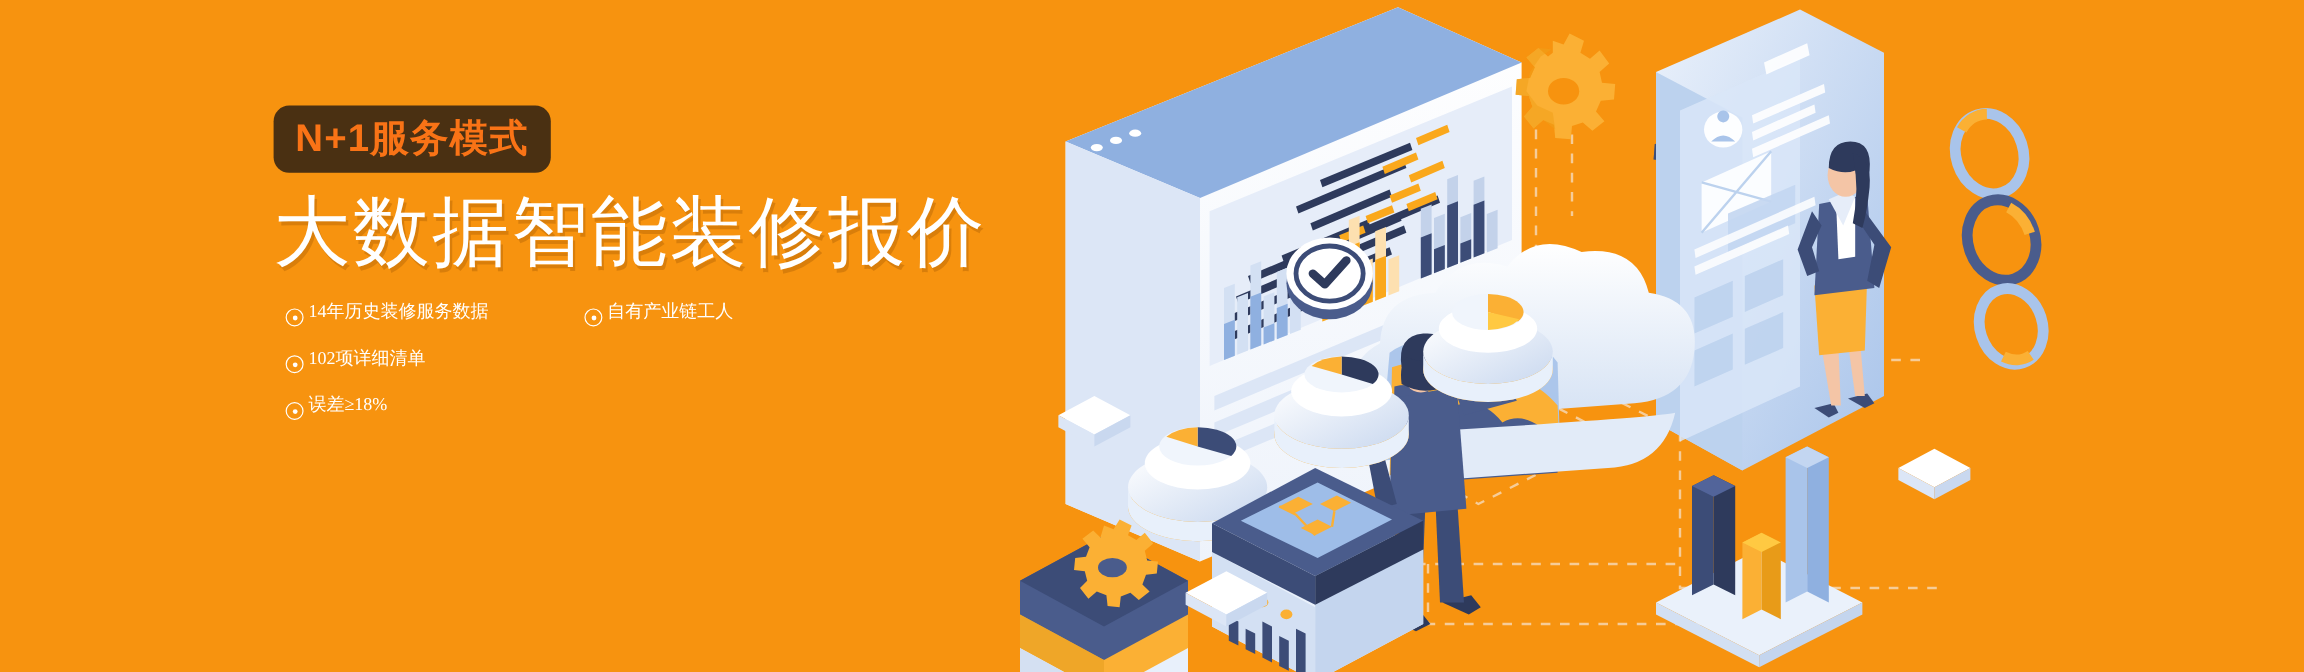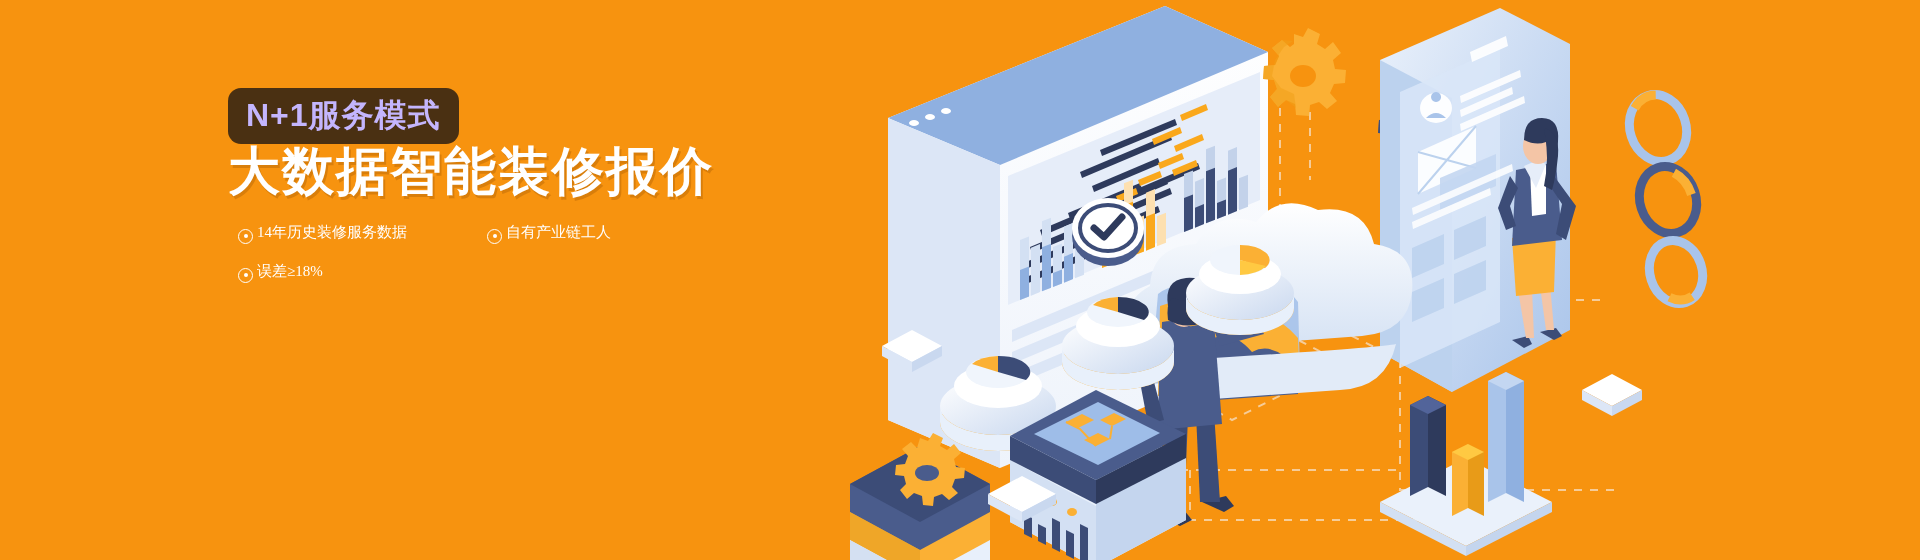--- a/index.html
+++ b/index.html
@@ -18,35 +18,36 @@
 
   
   .text-block {
     position:absolute;
     left:228px; top:88px;
     width:720px;
   }
   .badge {
     display:inline-block;
     background:#4A3012;
-    color:#c4b5fd;
+    color:#f97316;
     font-family:"Liberation Sans", sans-serif;
     font-weight:bold;
     font-size:32px;
     letter-spacing:1px;
     line-height:1;
     padding:11px 18px 13px 18px;
     border-radius:13px;
     white-space:nowrap;
   }
   .headline {
+    margin-top:16px;
     color:#FFFFFF;
     font-family:"Liberation Sans", sans-serif;
-    font-weight:bold;
-    font-size:52px;
+    font-weight:normal;
+    font-size:64px;
     line-height:1.05;
     letter-spacing:2px;
     white-space:nowrap;
     text-shadow: 2px 3px 0 rgba(150,78,0,0.30);
   }
   .bullets {
     margin-top:26px;
     position:relative;
     width:660px;
   }
@@ -104,20 +105,24 @@
     <div class="badge">N+1服务模式</div>
 
     <div class="headline">大数据智能装修报价</div>
 
     <div class="bullets">
 
       <div class="bullet-col col-left">
         <div class="bullet">
           <span class="dot-icon"></span>
           <span class="btxt">14年历史装修服务数据</span>
+        </div>
+        <div class="bullet">
+          <span class="dot-icon"></span>
+          <span class="btxt">102项详细清单</span>
         </div>
         <div class="bullet">
           <span class="dot-icon"></span>
           <span class="btxt">误差≥18%</span>
         </div>
       </div>
 
       <div class="bullet-col col-right">
         <div class="bullet">
           <span class="dot-icon"></span>

